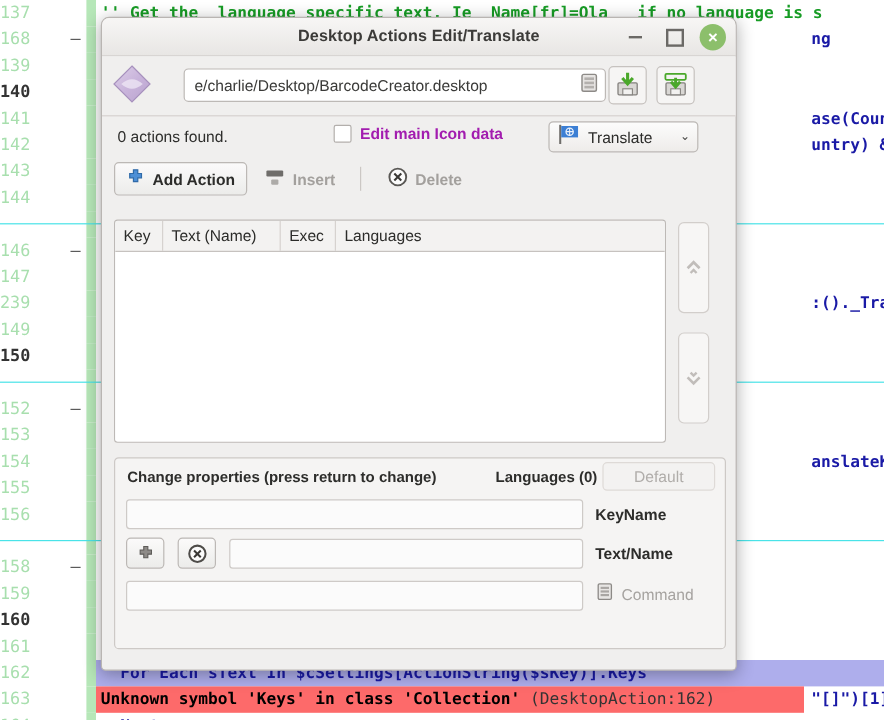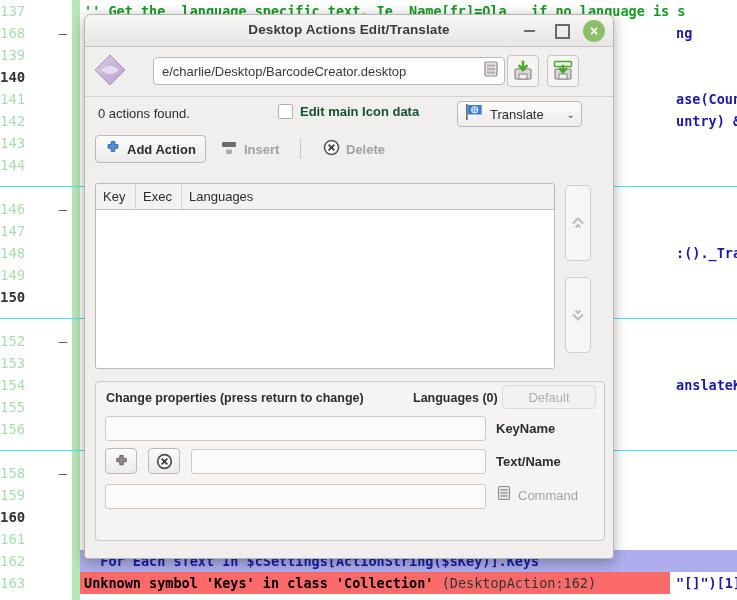--- a/index.html
+++ b/index.html
@@ -173,21 +173,21 @@
     font-size: 13px; color: #2e2e2c;
   }
   .chk-wrap {
     position: absolute; left: 193px; top: 7px;
     display: flex; align-items: center; gap: 7px;
   }
   .chkbox {
     width: 15px; height: 15px;
     background: #fff; border: 1px solid #b3afac; border-radius: 2px;
   }
-  .chk-label { font-size: 13px; color: #14532d; font-weight: bold; }
+  .chk-label { font-size: 13px; color: #a21caf; font-weight: bold; }
   .translate-combo {
     position: absolute; left: 372px; top: 4px;
     width: 125px; height: 26px;
     background: linear-gradient(#fcfcfc, #eeecea);
     border: 1px solid #bcb8b5;
     border-radius: 4px;
     display: flex; align-items: center; gap: 6px;
     padding: 0 6px;
   }
   .translate-label { font-size: 13px; color: #2d2d2b; flex: 1; }
@@ -291,21 +291,21 @@
     <div class="code-row"><div class="gutter-num">141</div><div class="greenbar"></div><div class="tail-code">ase(Country) &amp;</div></div>
     <div class="code-row"><div class="gutter-num">142</div><div class="greenbar"></div><div class="tail-code">untry) &amp; "]"]</div></div>
     <div class="code-row"><div class="gutter-num">143</div><div class="greenbar"></div><div class="codetext">·</div></div>
     <div class="code-row"><div class="gutter-num">144</div><div class="greenbar"></div><div class="codetext">E</div></div>
     <div class="sep-row">
       <div class="greenbar"></div>
       <div class="sep-line"></div>
     </div>
     <div class="code-row"><div class="gutter-num">146</div><div class="fold">—</div><div class="greenbar"></div><div class="codetext">F</div></div>
     <div class="code-row"><div class="gutter-num">147</div><div class="greenbar"></div><div class="codetext">·</div></div>
-    <div class="code-row"><div class="gutter-num">148</div><div class="greenbar"></div><div class="tail-code">:()._TranslateK</div></div>
+    <div class="code-row"><div class="gutter-num">239</div><div class="greenbar"></div><div class="tail-code">:()._TranslateK</div></div>
     <div class="code-row"><div class="gutter-num">149</div><div class="greenbar"></div><div class="codetext">·</div></div>
     <div class="code-row"><div class="gutter-num bold">150</div><div class="greenbar"></div><div class="codetext">E</div></div>
     <div class="sep-row">
       <div class="greenbar"></div>
       <div class="sep-line"></div>
     </div>
     <div class="code-row"><div class="gutter-num">152</div><div class="fold">—</div><div class="greenbar"></div><div class="codetext">F</div></div>
     <div class="code-row"><div class="gutter-num">153</div><div class="greenbar"></div><div class="codetext">·</div></div>
     <div class="code-row"><div class="gutter-num">154</div><div class="greenbar"></div><div class="tail-code">anslateKey(Acti</div></div>
     <div class="code-row"><div class="gutter-num">155</div><div class="greenbar"></div><div class="codetext">·</div></div>
@@ -428,20 +428,21 @@
           <path d="M5.6 5.6 L11.4 11.4 M11.4 5.6 L5.6 11.4" stroke="#3a3835" stroke-width="1.7"></path>
         </svg>
       </span>
       <span>Delete</span>
     </div>
   </div>
 
   <div class="tablebox">
     <div class="thead">
       <div class="th" style="width:40px">Key</div>
+      <div class="th" style="width:98px">Text (Name)</div>
       <div class="th" style="width:46px">Exec</div>
       <div class="th" style="flex:1;border-right:none">Languages</div>
     </div>
     <div class="tbody"></div>
   </div>
 
   <div class="sidebtn" style="top:170px">
     <svg width="16" height="16" viewBox="0 0 16 16">
       <path d="M3 8.5 L8 3.5 L13 8.5" fill="none" stroke="#c1bdba" stroke-width="2.2"></path>
       <path d="M5.5 12.5 L8 10 L10.5 12.5" fill="none" stroke="#c1bdba" stroke-width="2"></path>

